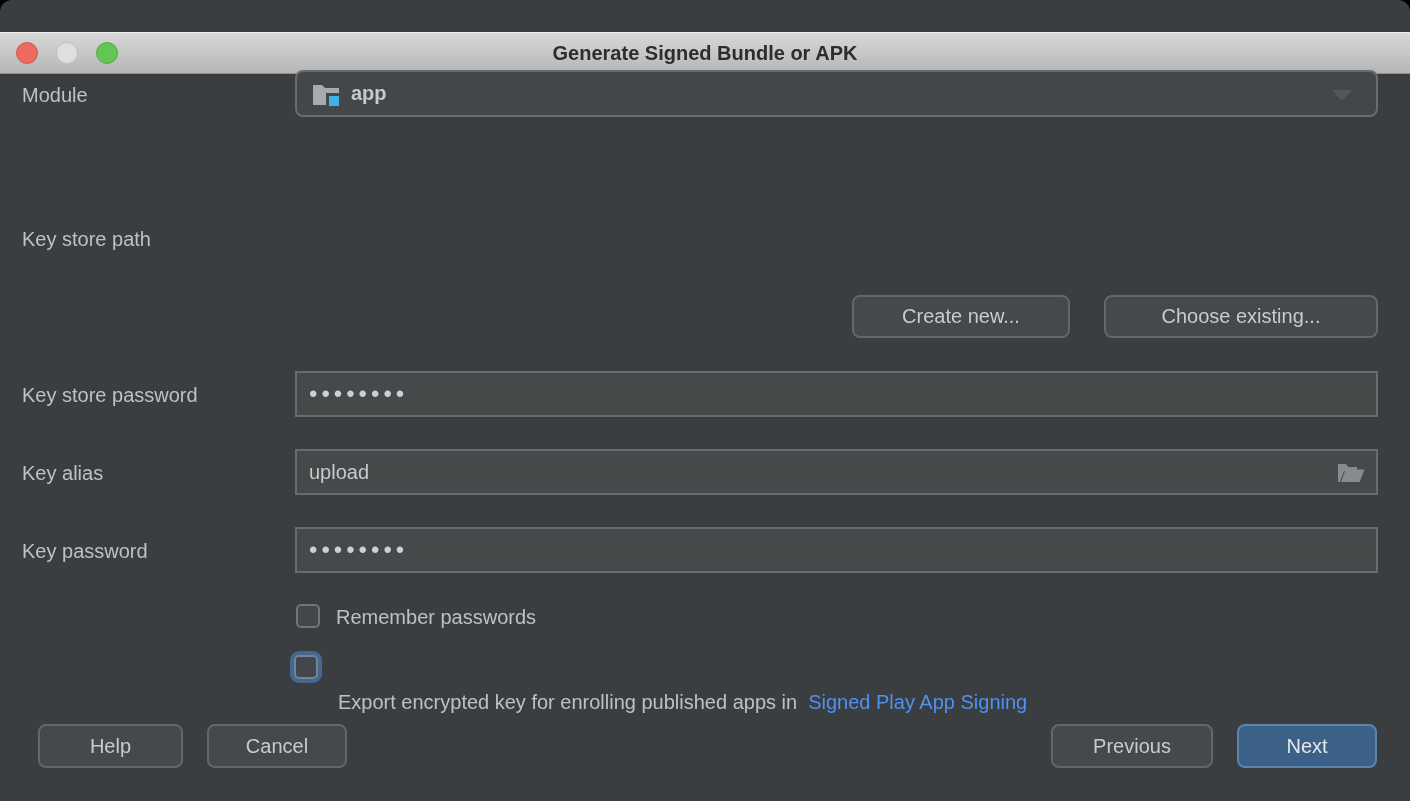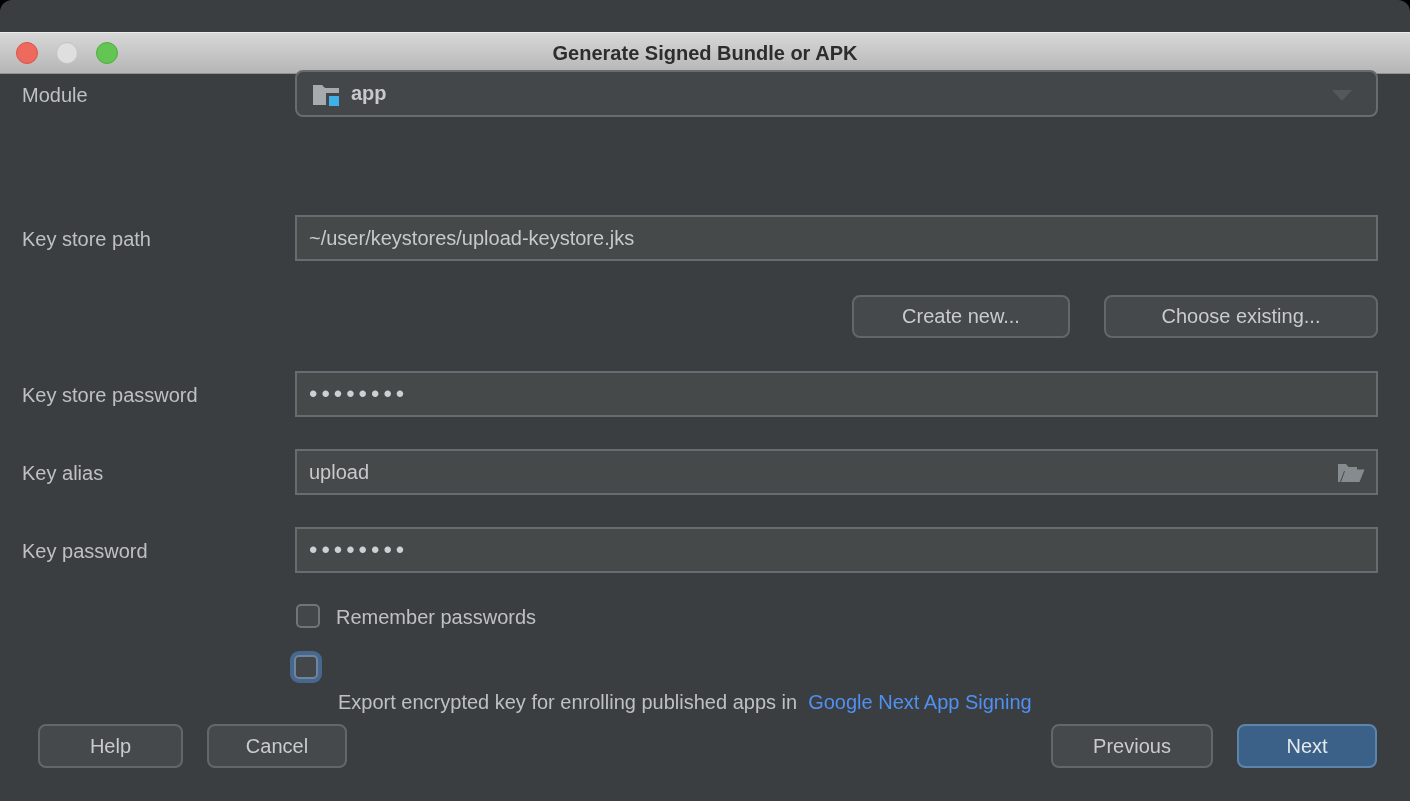--- a/index.html
+++ b/index.html
@@ -127,21 +127,20 @@
         <path d="M2 4 h9 l3 3 h14 v17 H2 z" fill="#a5abaf"></path>
         <rect x="15" y="12" width="14" height="14" fill="#43474a"></rect>
         <rect x="18" y="15" width="10" height="10" fill="#3eb1e8"></rect>
       </svg>
     </span>
     <span class="value">app</span>
     <span class="arrow"></span>
   </div>
 
   <div class="flabel" style="top:226px">Key store path</div>
-  <input class="field" style="top: 215px;" type="text" value="~/user/keystores/upload-keystore.jks">
 
   <button class="btn" style="left:852px;top:295px;width:218px">Create new...</button>
   <button class="btn" style="left:1104px;top:295px;width:274px">Choose existing...</button>
 
   <div class="flabel" style="top:382px">Key store password</div>
   <input class="field pw" style="top: 371px;" type="text" value="••••••••">
 
   <div class="flabel" style="top:460px">Key alias</div>
   <div class="alias-wrap">
     <input class="field" style="top: 0px;" type="text" value="upload">
@@ -155,21 +154,21 @@
 
   <div class="flabel" style="top:538px">Key password</div>
   <input class="field pw" style="top: 527px;" type="text" value="••••••••">
 
   <div class="checkbox" style="left:296px;top:604px"></div>
   <div class="cb-label" style="left:336px;top:604px">Remember passwords</div>
 
   <div class="checkbox focused" style="left:294px;top:655px"></div>
   <div class="export-row">
     <span class="cb-label" style="position:static">Export encrypted key for enrolling published apps in</span>
-    <a class="link">Google Next App Signing</a>
+    <a class="link">Signed Play App Signing</a>
   </div>
 
   <button class="btn footer" style="left:38px;width:145px">Help</button>
   <button class="btn footer" style="left:207px;width:140px">Cancel</button>
   <button class="btn footer" style="left:1051px;width:162px">Previous</button>
   <button class="btn footer primary" style="left:1237px;width:140px">Next</button>
 
 </div>
 
 </body></html>

